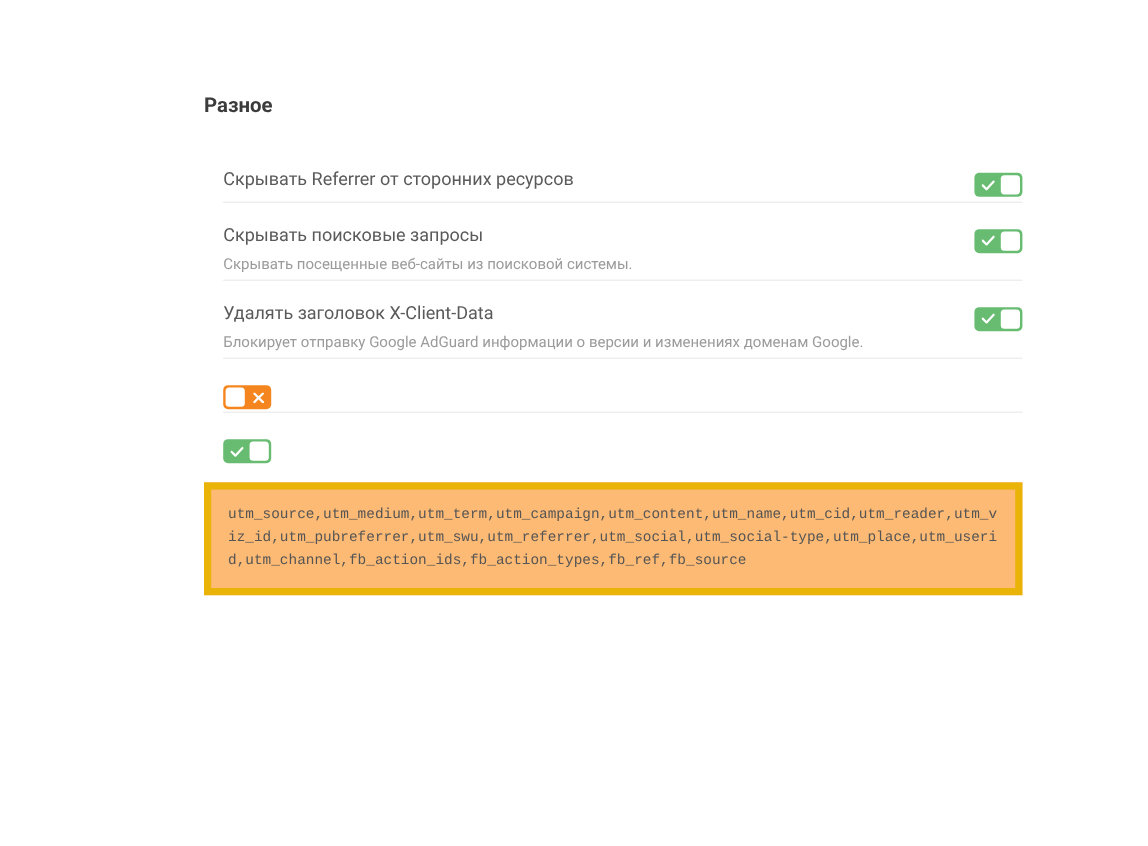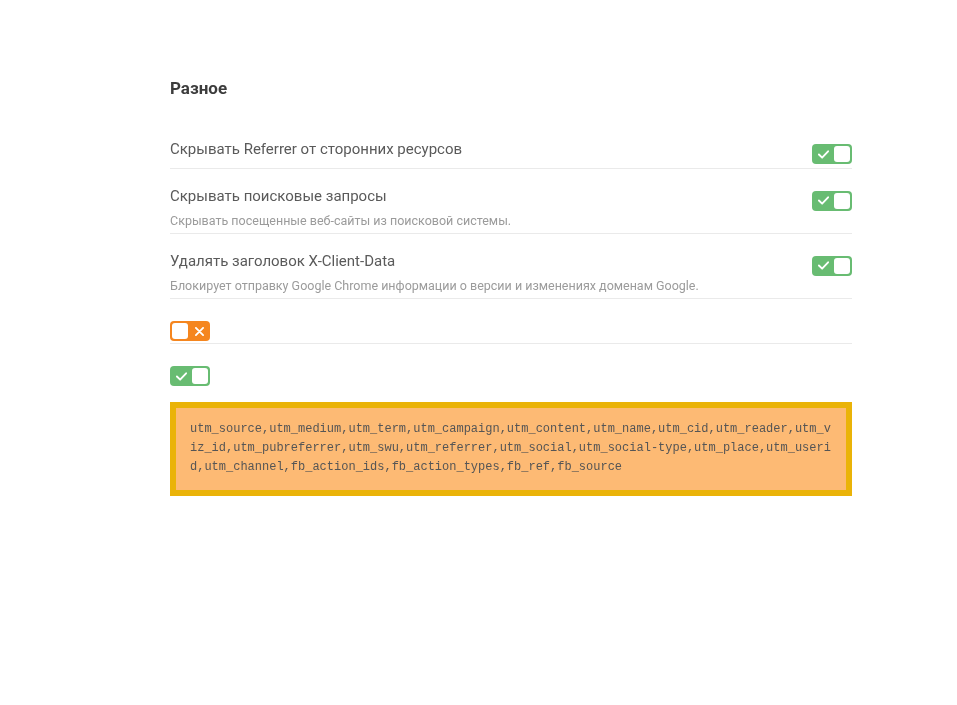--- a/index.html
+++ b/index.html
@@ -21,20 +21,21 @@
       color: #3c3c3c;
       margin-bottom: 24px;
       margin-top: 48px;
     }
     .setting-row {
       display: flex;
       align-items: flex-start;
       justify-content: space-between;
       padding: 18px 0 2px 0;
       border-bottom: 1px solid #eaeaea;
+      margin-left: 16px;
     }
     .setting-row:last-of-type { border-bottom: none; }
     .setting-text {
       flex: 1;
       padding-right: 40px;
     }
     .setting-label {
       font-size: 15px;
       color: #5a5a5a;
       font-weight: 400;
@@ -133,21 +134,21 @@
           </svg>
       </span>
       <span class="toggle-knob"></span>
     </div>
   </div>
 
 
   <div class="setting-row">
     <div class="setting-text">
       <div class="setting-label">Удалять заголовок X-Client-Data</div>
-      <div class="setting-desc">Блокирует отправку Google Chrome информации о версии и изменениях доменам Google.</div>
+      <div class="setting-desc">Блокирует отправку Google AdGuard информации о версии и изменениях доменам Google.</div>
     </div>
     <div class="toggle on">
       <span class="toggle-icon">
         <svg class="check-svg" viewBox="0 0 12 12">
             <path d="M1 6 L4.5 9.5 L11 2.5" stroke="#fff" stroke-width="2" fill="none" stroke-linecap="round" stroke-linejoin="round"></path>
           </svg>
       </span>
       <span class="toggle-knob"></span>
     </div>
   </div>

